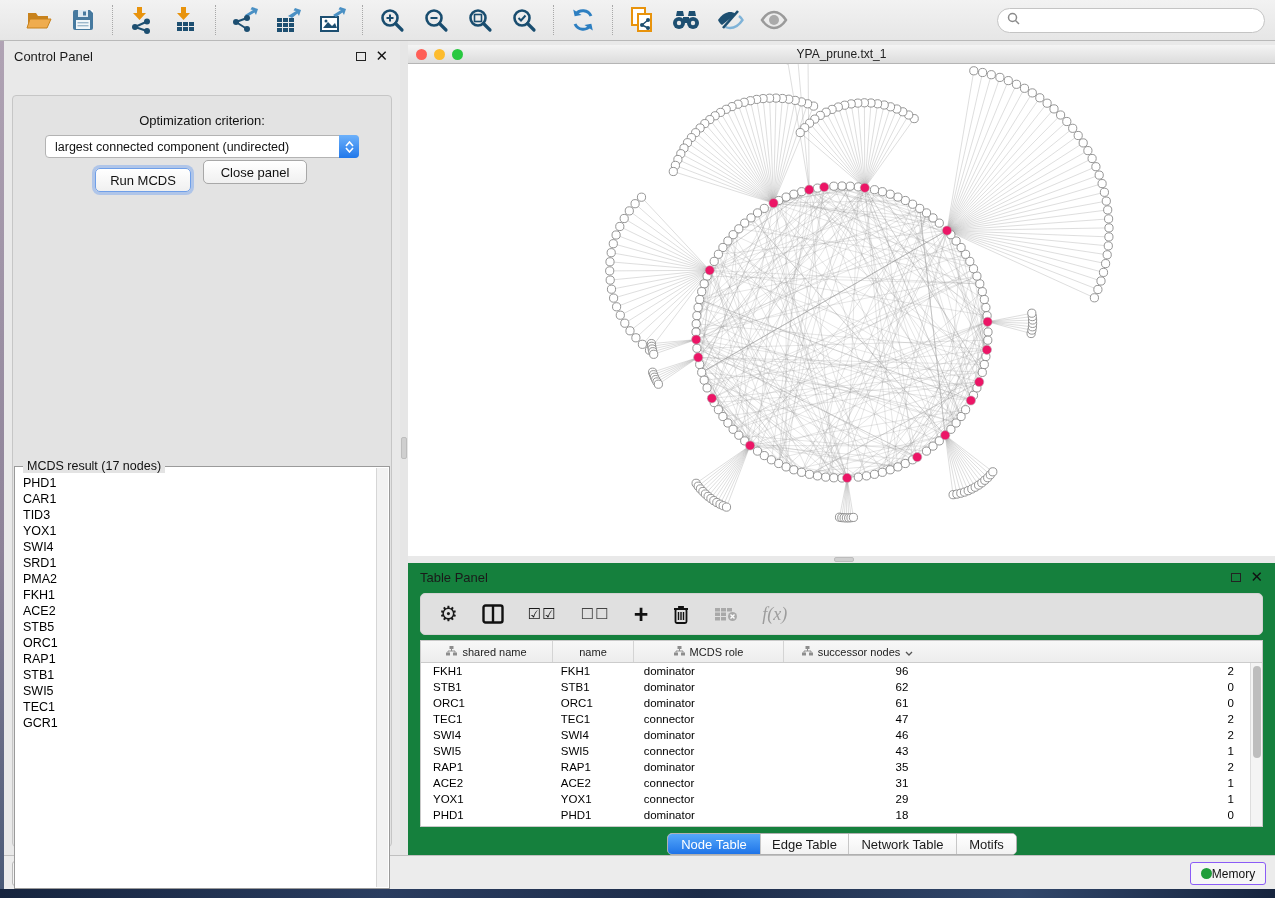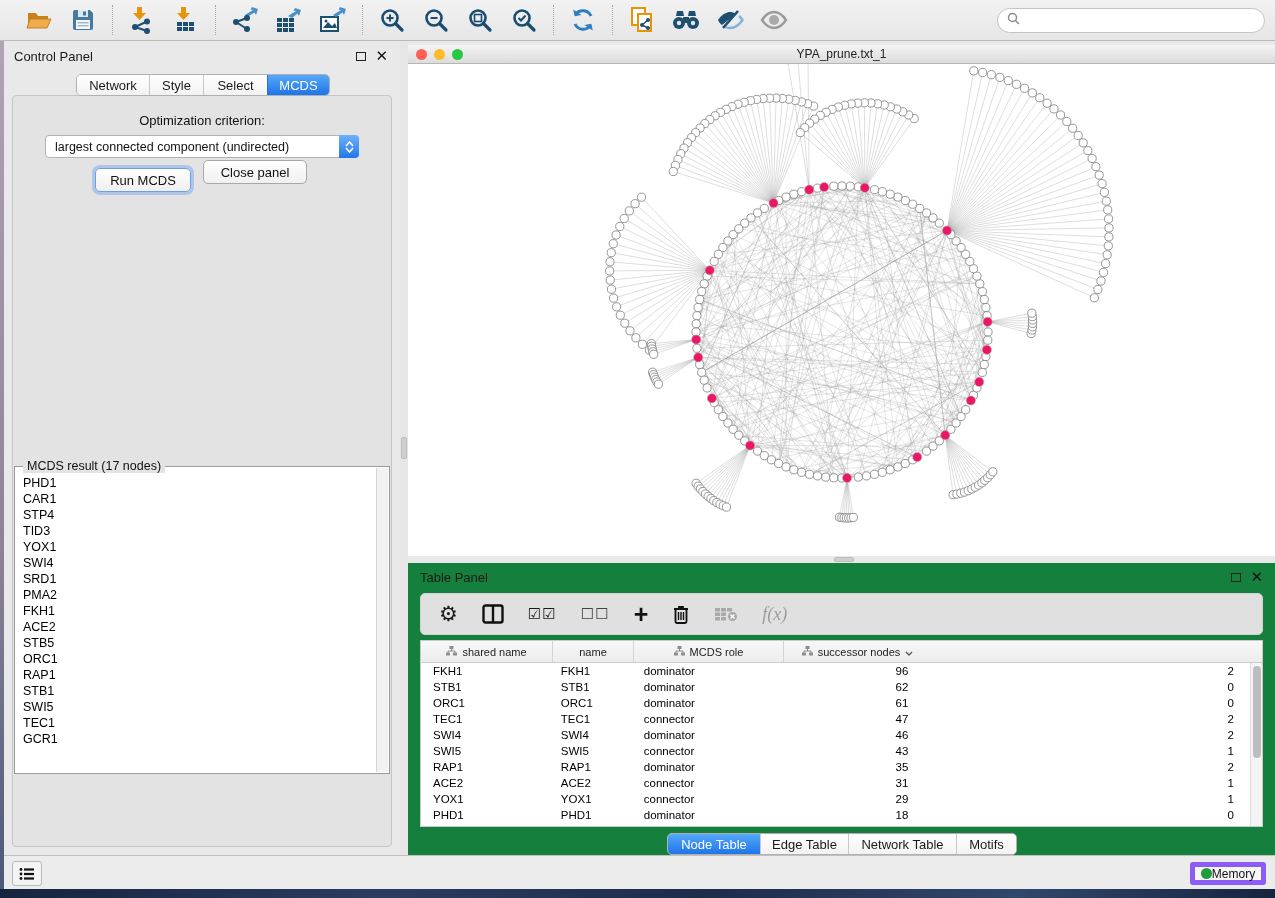--- a/index.html
+++ b/index.html
@@ -48,21 +48,21 @@
   .dropdown .dd-text { flex:1; font-size:12.5px; color:#111; padding-left:9px; white-space:nowrap; overflow:hidden; }
   .dd-stepper { width:20px; height:23px; margin-right:-1px; border-radius:0 4px 4px 0;
     background:linear-gradient(#6db1fb,#2178ea); display:flex; flex-direction:column; align-items:center; justify-content:center; color:#fff; }
   .dd-stepper svg { display:block; }
 
   .btn { position:absolute; height:24px; background:linear-gradient(#ffffff,#f0f0f0); border:1px solid #a8a8a8;
     border-radius:5px; font-size:13px; color:#111; display:flex; align-items:center; justify-content:center; cursor:default; }
   .btn-run { left:91px; top:127px; width:96px; border-color:#6f9fe8; box-shadow:0 0 0 3px rgba(110,160,240,.45); }
   .btn-close { left:199px; top:119px; width:104px; }
 
-  .groupbox { position:absolute; left:10px; top:425px; width:376px; height:308px;
+  .groupbox { position:absolute; left:10px; top:425px; width:376px; height:423px;
     border:1px solid #9a9a9a; background:#fff; }
   .groupbox-legend { position:absolute; left:8px; top:-8px; background:#e3e3e3; padding:0 4px;
     font-size:12.5px; color:#111; }
   .mcds-list { position:absolute; left:1px; top:6px; right:13px; bottom:1px; overflow:hidden;
     font-size:12.5px; line-height:16px; color:#000; padding:2px 0 0 7px; }
   .mcds-scroll { position:absolute; right:1px; top:1px; width:12px; bottom:1px;
     background:#f2f2f2; border-left:1px solid #d6d6d6; }
 
   
   .vsplit { position:absolute; left:400px; top:41px; width:8px; height:814px; background:#e6e6e6; }
@@ -110,21 +110,21 @@
 
   .tp-tabs { left:259px; top:270px; }
   .tp-titlebar { position:absolute; left:0; top:0; width:100%; height:28px; display:flex; align-items:center; }
 
   
   .statusbar { position:absolute; left:4px; top:855px; width:1271px; height:34px; background:#ececec;
     border-top:1px solid #c0c0c0; }
   .sb-listbtn { position:absolute; left:8px; top:5px; width:30px; height:25px; background:#f4f4f4;
     border:1px solid #b9b9b9; border-radius:3px; display:flex; align-items:center; justify-content:center; }
   .memory-btn { position:absolute; right:9px; top:6px; width:76px; height:23px; background:#f6f6f6;
-    border:5px solid #8b5cf6; border-radius:3px; display:flex; align-items:center; justify-content:center; 
+    border:1px solid #8b5cf6; border-radius:3px; display:flex; align-items:center; justify-content:center; 
     font-size:12px; color:#111; }
   .memdot { width:11px; height:11px; border-radius:50%; background:#1f9d3a; }
 </style>
 </head>
 <body>
 
 <div class="toolbar">
   <div class="tb-group">
     <div class="tb-btn">
       <svg width="28" height="26" viewBox="0 0 28 26">
@@ -299,47 +299,40 @@
 
 <div class="control-panel">
   <div class="panel-titlebar">
     <span class="panel-title">Control Panel</span>
     <span class="panel-wbtns">
       <span class="float-glyph"></span>
       <span class="close-glyph">✕</span>
     </span>
   </div>
   <div class="cp-inner"></div>
-  <div class="segmented cp-tabs" id="cp-tabs">
-      <span class="seg" style="width: 72px;">Network</span>
-      <span class="seg" style="width: 54px;">Style</span>
-      <span class="seg" style="width: 64px;">Select</span>
-      <span class="seg active" style="width: 62px;">MCDS</span>
-    </div>
   <div class="opt-label" style="z-index:2">Optimization criterion:</div>
   <div class="dropdown" style="z-index:2">
     <span class="dd-text">largest connected component (undirected)</span>
     <span class="dd-stepper">
       <svg width="9" height="6" viewBox="0 0 9 6">
           <path d="M1 5l3.5-4L8 5" fill="none" stroke="#fff" stroke-width="1.6"></path>
         </svg>
       <svg width="9" height="6" viewBox="0 0 9 6">
           <path d="M1 1l3.5 4L8 1" fill="none" stroke="#fff" stroke-width="1.6"></path>
         </svg>
     </span>
   </div>
   <div class="btn btn-run" style="z-index:2">Run MCDS</div>
   <div class="btn btn-close" style="z-index:2">Close panel</div>
 
   <div class="groupbox" style="z-index:2">
     <span class="groupbox-legend">MCDS result (17 nodes)</span>
     <div class="mcds-list" id="mcds-list">
         <div>PHD1</div>
         <div>CAR1</div>
-        <div>STP4</div>
         <div>TID3</div>
         <div>YOX1</div>
         <div>SWI4</div>
         <div>SRD1</div>
         <div>PMA2</div>
         <div>FKH1</div>
         <div>ACE2</div>
         <div>STB5</div>
         <div>ORC1</div>
         <div>RAP1</div>

